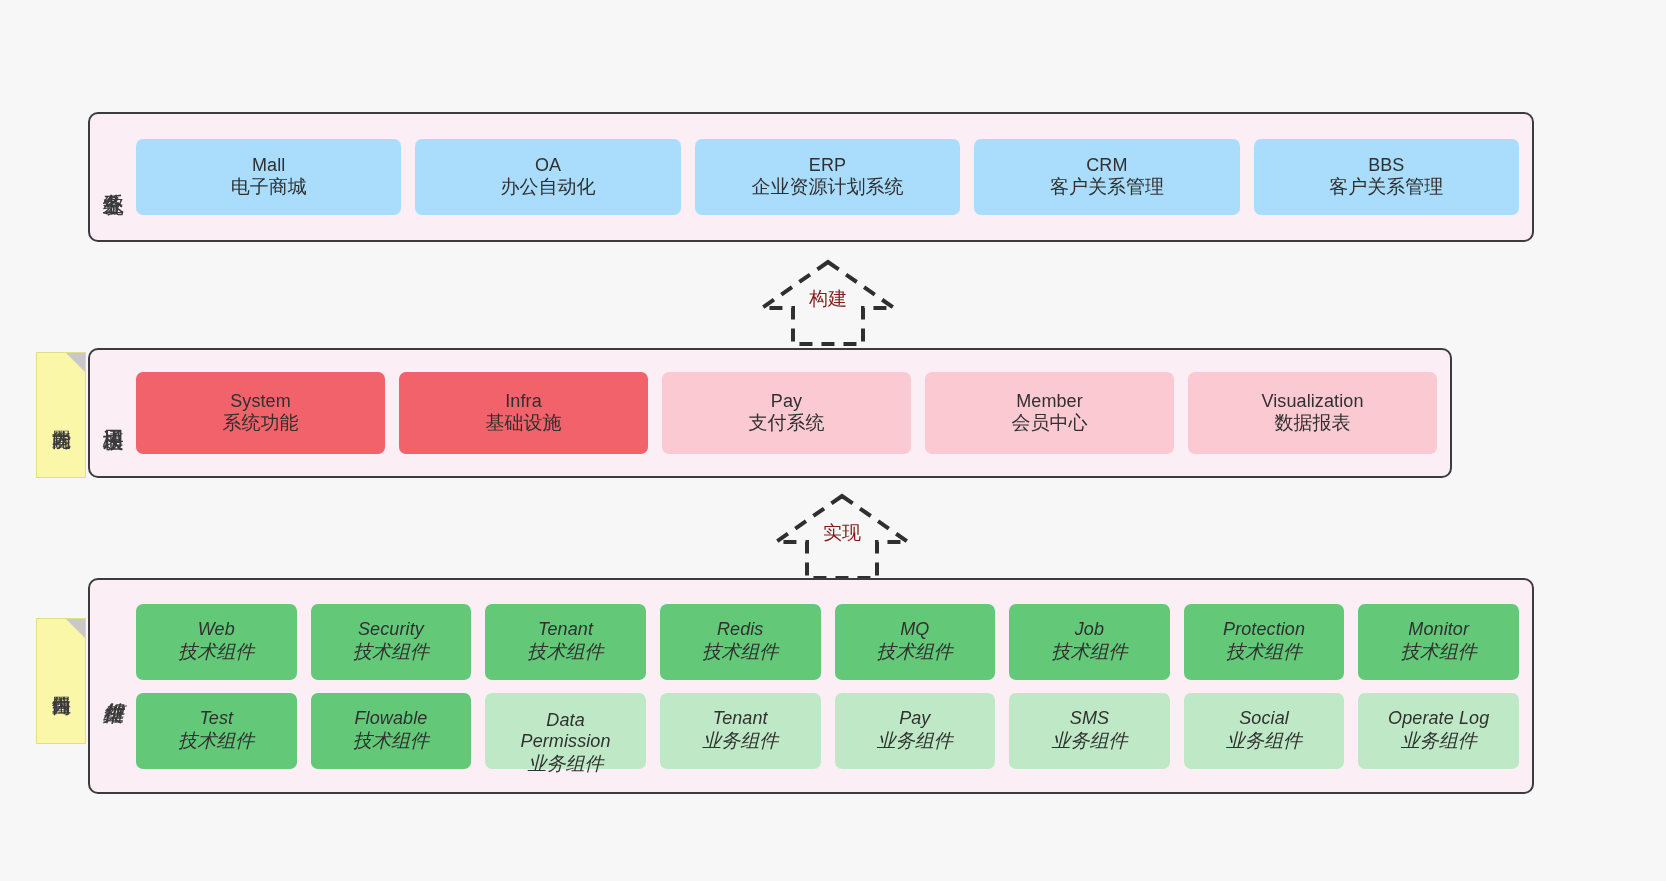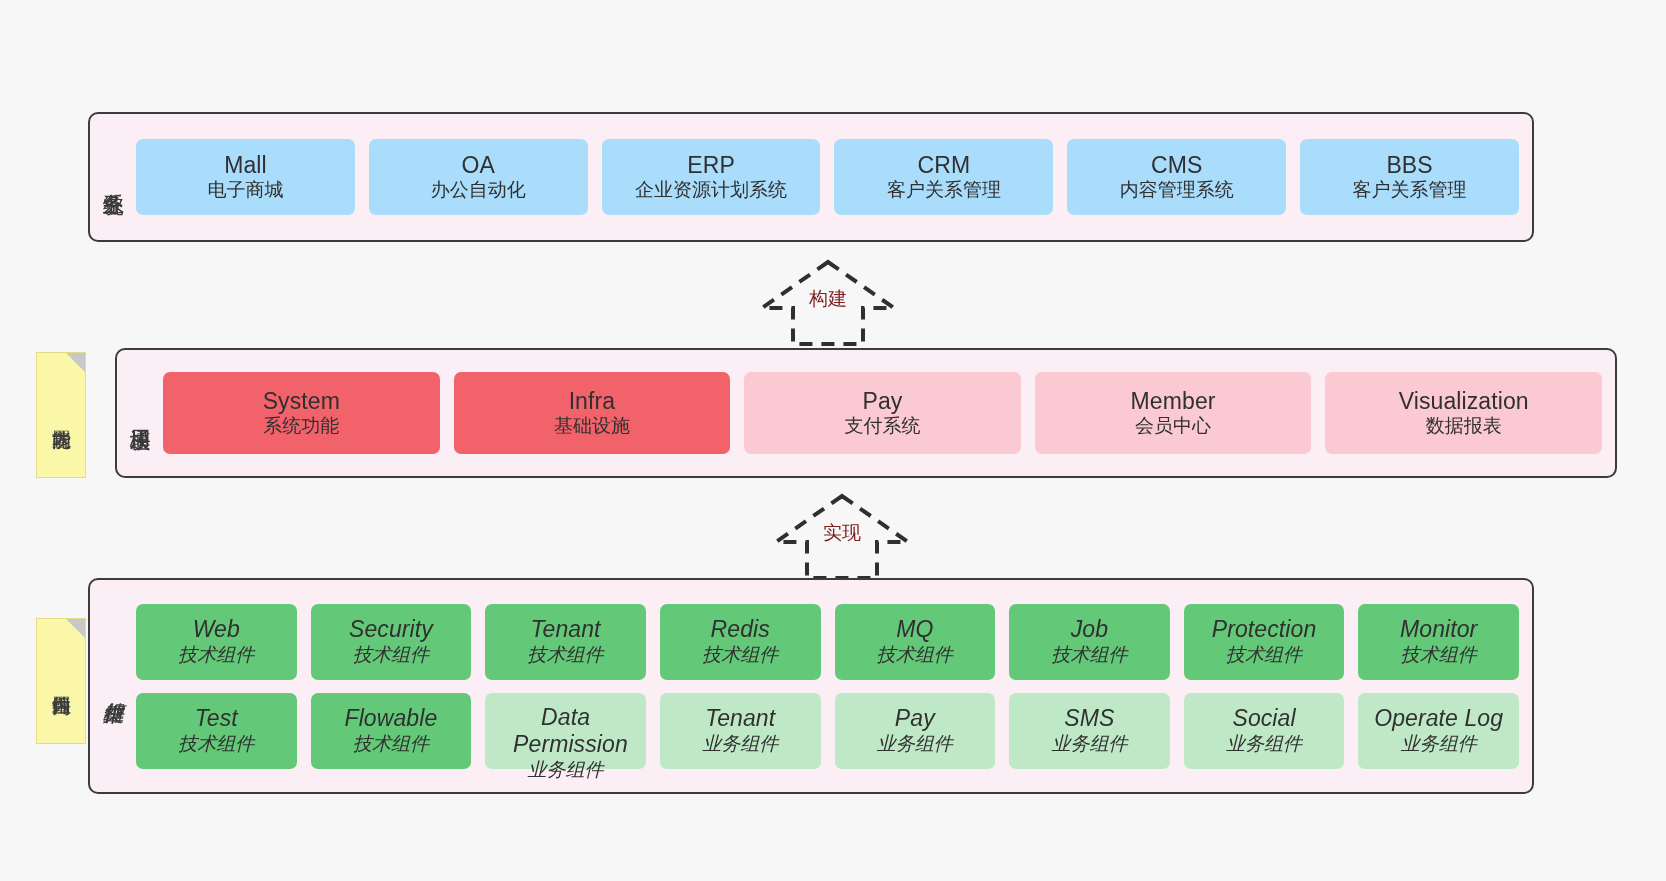--- a/index.html
+++ b/index.html
@@ -75,21 +75,21 @@
     flex-direction: column;
     align-items: center;
     justify-content: center;
     text-align: center;
     color: #303030;
     line-height: 1.2;
     padding: 6px 4px;
     user-select: none;
   }
   .card .en {
-    font-size: 23px;
+    font-size: 18px;
     letter-spacing: 0.1px;
   }
   .card .cn {
     font-size: 19px;
   }
   .card.blue   { background: #aadcfb; height: 76px; }
   .card.red    { background: #f2626a; height: 82px; }
   .card.pink   { background: #fbc9d2; height: 82px; }
   .card.green  { background: #63c878; height: 76px; }
   .card.lgreen { background: #bfe9c6; height: 76px; }
@@ -156,43 +156,39 @@
       </div>
       <div class="card blue">
         <span class="en">ERP</span>
         <span class="cn">企业资源计划系统</span>
       </div>
       <div class="card blue">
         <span class="en">CRM</span>
         <span class="cn">客户关系管理</span>
       </div>
       <div class="card blue">
-        <span class="en">CMS</span>
-        <span class="cn">内容管理系统</span>
-      </div>
-      <div class="card blue">
         <span class="en">BBS</span>
         <span class="cn">客户关系管理</span>
       </div>
     </div>
   </div>
 
   <div class="arrow" id="arrow-build" style="left:758px; top:258px; width:140px; height:86px;">
     <svg width="140" height="86" viewBox="0 0 140 86">
       <path d="M 70 4 L 136 50 L 105 50 L 105 86 L 35 86 L 35 50 L 4 50 Z" fill="none" stroke="#2f2f2f" stroke-width="4" stroke-dasharray="13,9" stroke-linejoin="miter"></path>
     </svg>
     <span class="alabel" style="top:28px;">构建</span>
   </div>
 
   <div class="note" id="note-common" style="left:36px; top:352px; height:126px;">
     <span class="fold"></span>
     <span>内置功能</span>
   </div>
 
-  <div class="layer" id="layer-common" style="left:88px; top:348px; width:1502px; height:130px;margin-left:27px;">
+  <div class="layer" id="layer-common" style="left:88px; top:348px; width:1364px; height:130px;">
     <div class="layer-title">通用模块</div>
     <div class="layer-body">
       <div class="card red">
         <span class="en">System</span>
         <span class="cn">系统功能</span>
       </div>
       <div class="card red">
         <span class="en">Infra</span>
         <span class="cn">基础设施</span>
       </div>

